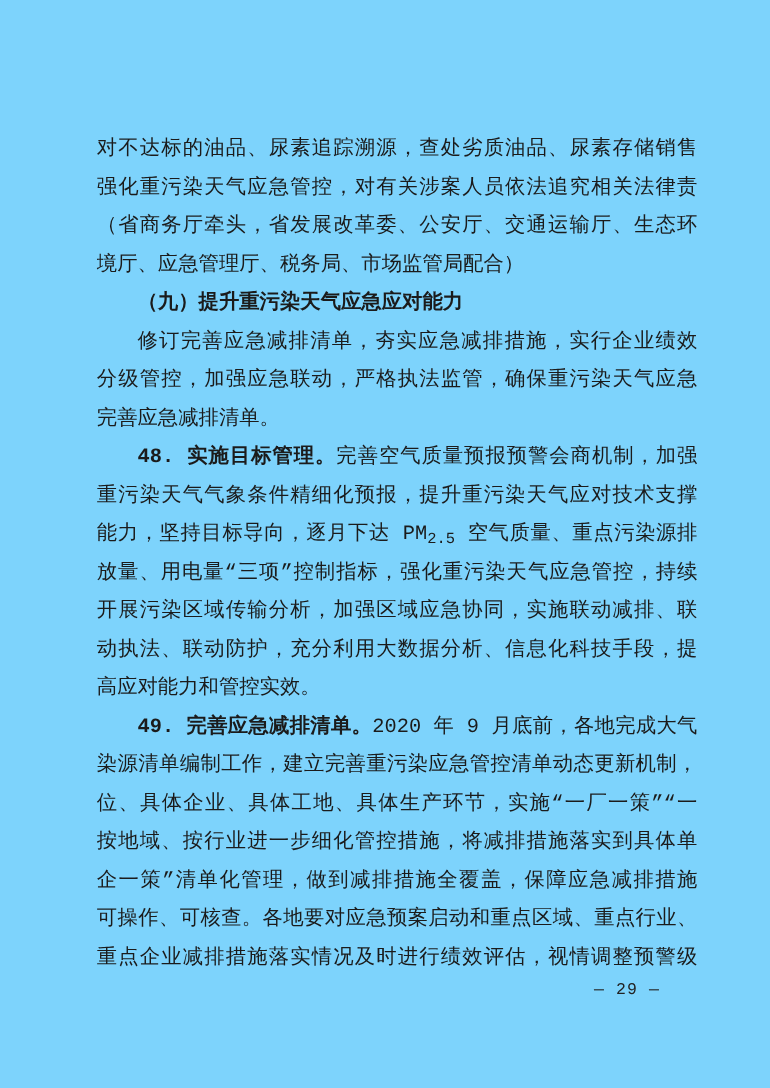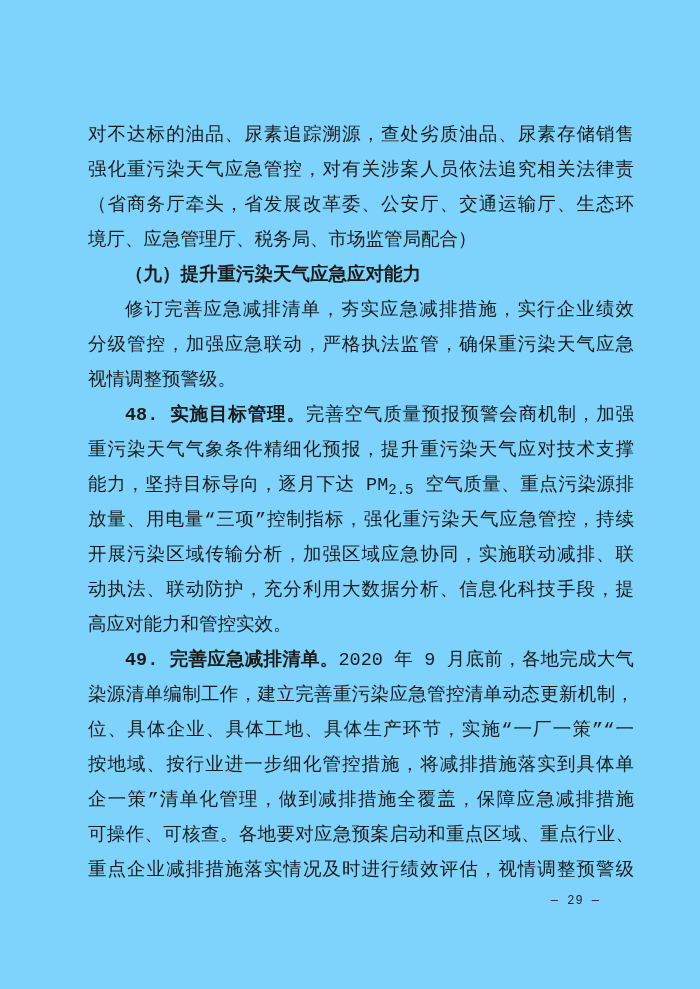--- a/index.html
+++ b/index.html
@@ -38,42 +38,42 @@
     font-size: 14px;
     vertical-align: -4px;
     letter-spacing: 0;
   }
   .pagenum {
     position: absolute;
     top: 889px;
     right: 100px;
     height: 24px;
     line-height: 24px;
-    font-size: 12px;
+    font-size: 15px;
     letter-spacing: 1px;
     color: #222222;
     text-align: right;
   }
 </style>
 </head>
 <body>
 
 <div class="sheet">
   <div class="textblock">
 
     <div class="line">对不达标的油品、尿素追踪溯源，查处劣质油品、尿素存储销售</div>
     <div class="line">强化重污染天气应急管控，对有关涉案人员依法追究相关法律责任。</div>
     <div class="line">（省商务厅牵头，省发展改革委、公安厅、交通运输厅、生态环</div>
     <div class="line left">境厅、应急管理厅、税务局、市场监管局配合）</div>
 
     <div class="line left ind bold">（九）提升重污染天气应急应对能力</div>
 
     <div class="line ind">修订完善应急减排清单，夯实应急减排措施，实行企业绩效</div>
     <div class="line">分级管控，加强应急联动，严格执法监管，确保重污染天气应急</div>
-    <div class="line left">视情调整预警级。</div>
+    <div class="line left">完善应急减排清单。</div>
 
     <div class="line ind"><span class="bold">48. 实施目标管理。</span><span>完善空气质量预报预警会商机制，加强</span></div>
     <div class="line">重污染天气气象条件精细化预报，提升重污染天气应对技术支撑</div>
     <div class="line"><span>能力，坚持目标导向，逐月下达 PM</span><span class="subsc">2.5</span><span> 空气质量、重点污染源排</span></div>
     <div class="line">放量、用电量“三项”控制指标，强化重污染天气应急管控，持续</div>
     <div class="line">开展污染区域传输分析，加强区域应急协同，实施联动减排、联</div>
     <div class="line">动执法、联动防护，充分利用大数据分析、信息化科技手段，提</div>
     <div class="line left">高应对能力和管控实效。</div>
 
     <div class="line ind"><span class="bold">49. 完善应急减排清单。</span><span>2020 年 9 月底前，各地完成大气污</span></div>

